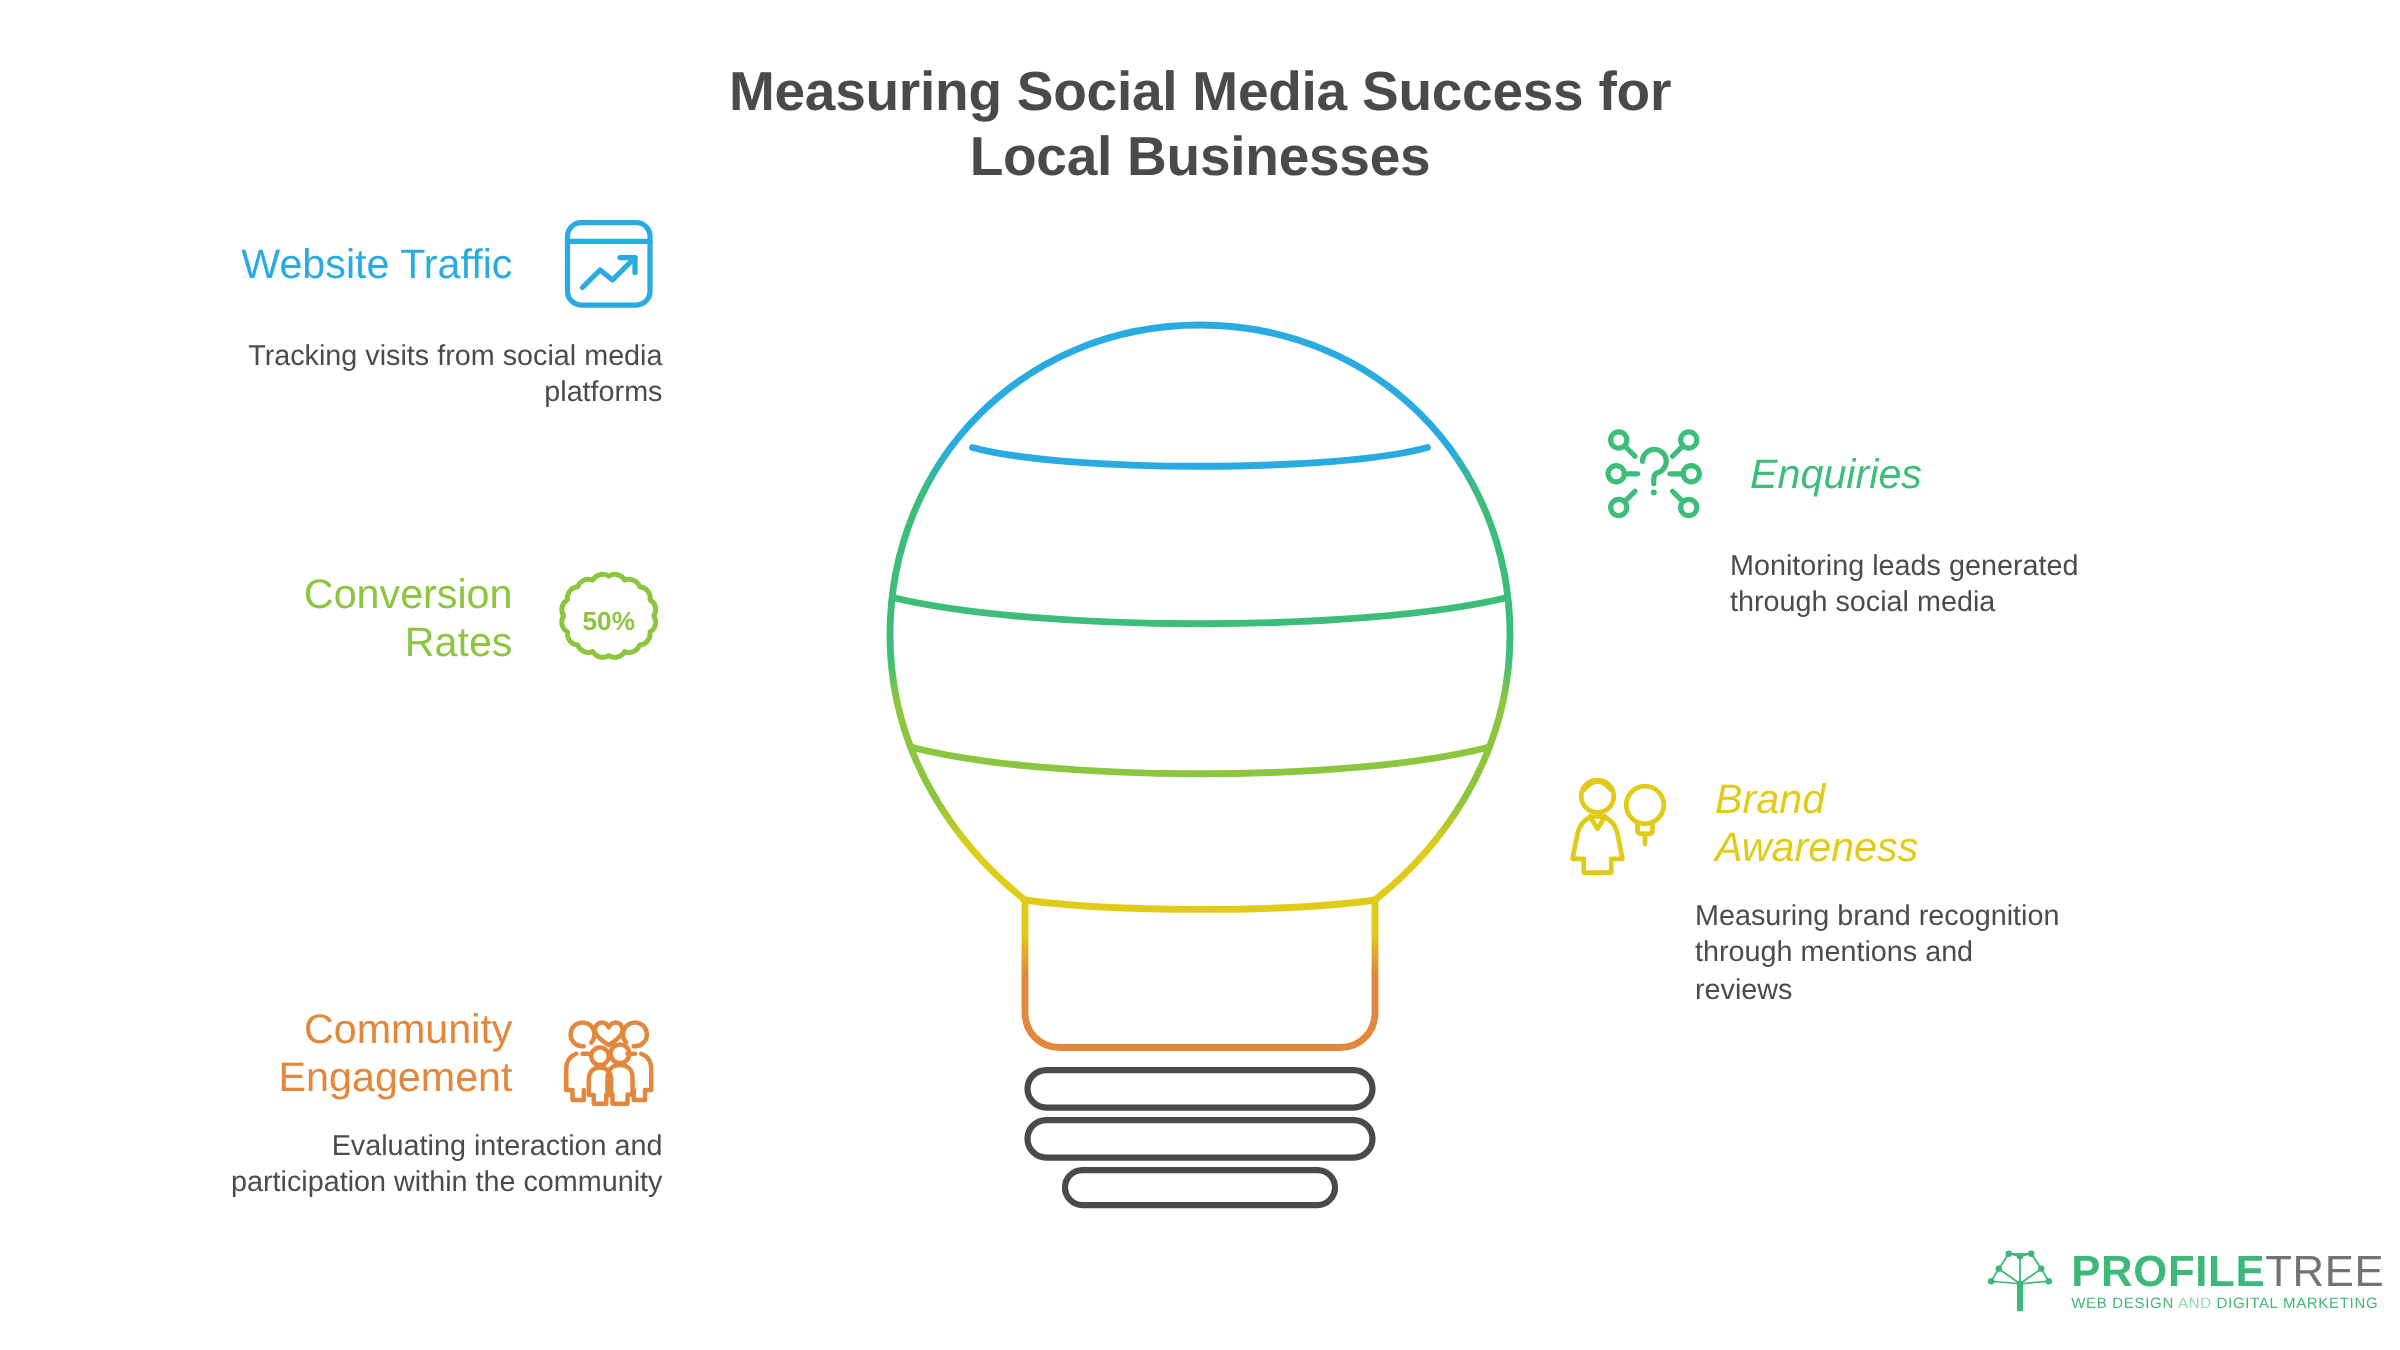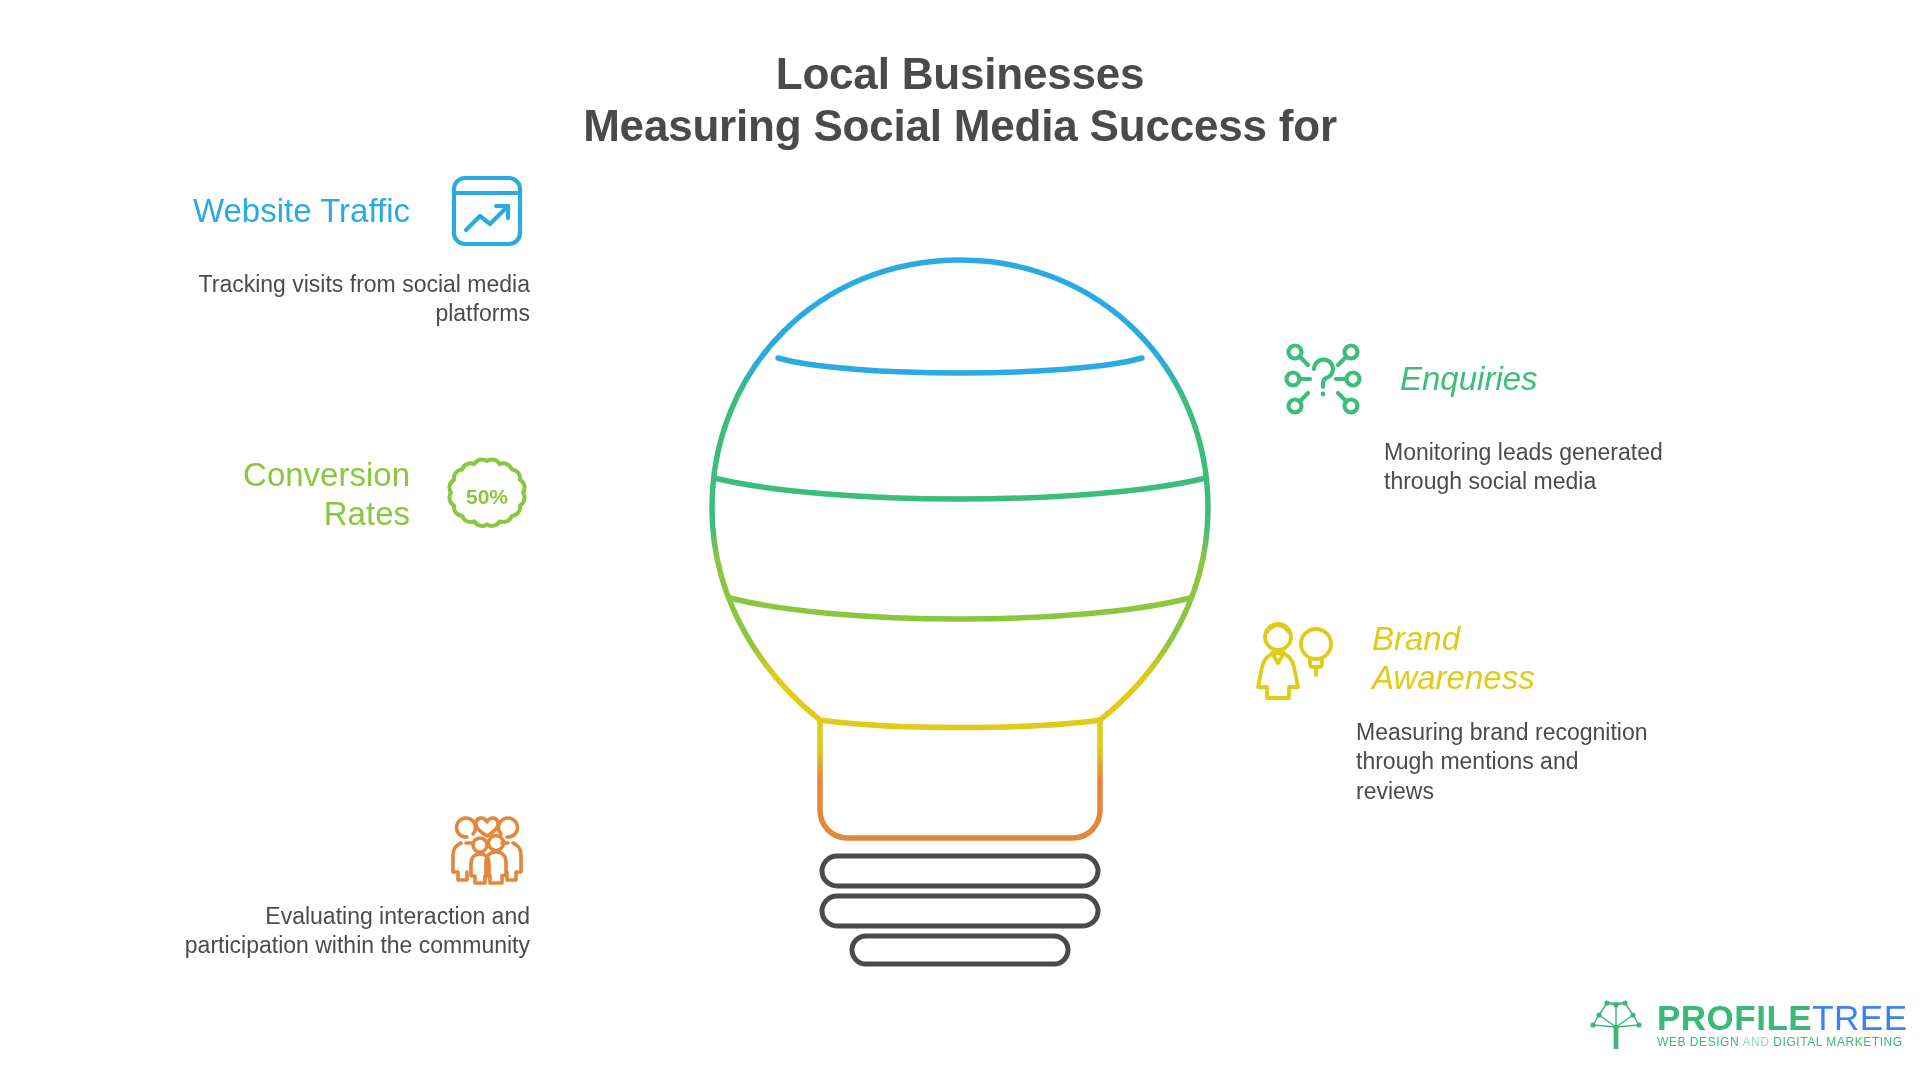--- a/index.html
+++ b/index.html
@@ -72,32 +72,32 @@
   
   #bulb { position:absolute; left:700px; top:250px; width:520px; height:720px; }
   #bulb svg { width:520px; height:720px; display:block; }
 
   
   #logo { position:absolute; left:1585px; top:985px; width:300px; height:78px; display:flex; align-items:center; gap:10px; }
   #logo .tree { width:62px; height:62px; flex:0 0 62px; }
   #logo .wordmark { display:flex; flex-direction:column; justify-content:center; }
   #logo .wm-top { font-size:35px; font-weight:bold; line-height:1; letter-spacing:0.5px; white-space:nowrap; }
   #logo .wm-a { color:#3cb878; }
-  #logo .wm-b { color:#3b82f6; font-weight:400;text-align:center; }
+  #logo .wm-b { color:#737373; font-weight:400;text-align:center; }
   #logo .wm-sub { font-size:12px; letter-spacing:0.55px; color:#3cb878; margin-top:0; white-space:nowrap; }
   #logo .wm-sub .dim { color:#8ddbb0; }
 </style>
 </head>
 <body>
 
 <div id="stage">
 
   <div class="title">
+    <div>Measuring Social Media Success for</div>
     <div>Local Businesses</div>
-    <div>Measuring Social Media Success for</div>
   </div>
 
   <div class="item item-left" id="item-website">
     <div class="item-head">
       <div class="item-title" style="color:#29abe2">Website Traffic</div>
       <div class="icon-box">
         <svg viewBox="0 0 86 86" fill="none" stroke="#29abe2" stroke-width="4.2" stroke-linecap="round" stroke-linejoin="round">
           <rect x="10" y="10" width="66" height="66" rx="11"></rect>
           <line x1="10" y1="25" x2="76" y2="25"></line>
           <polyline points="22,62 36,48 46,56 64,38"></polyline>
@@ -131,20 +131,21 @@
                    a9 9 0 0 1 12 -5.3
                    A9 9 0 0 1 43 9 Z"></path>
           <text x="43" y="52" font-family="Liberation Sans, sans-serif" font-size="21" font-weight="bold" fill="#8cc63e" stroke="none" text-anchor="middle">50%</text>
         </svg>
       </div>
     </div>
   </div>
 
   <div class="item item-left" id="item-community">
     <div class="item-head">
+      <div class="item-title" style="color:#e2873c">Community Engagement</div>
       <div class="icon-box">
         <svg viewBox="0 0 86 86" fill="none" stroke="#e2873c" stroke-width="3.6" stroke-linecap="round" stroke-linejoin="round">
 
           <path d="M43 22 C40 16 32 17 32 24 C32 30 43 36 43 36 C43 36 54 30 54 24 C54 17 46 16 43 22 Z"></path>
 
           <path d="M23 37 a9.5 9.5 0 1 1 6 -3"></path>
 
           <path d="M17 43 c-5 2 -8 6 -8 12 l0 17 l5 0 l0 8 l9 0 l0 -8"></path>
           <path d="M22 43 l6 0"></path>
 

